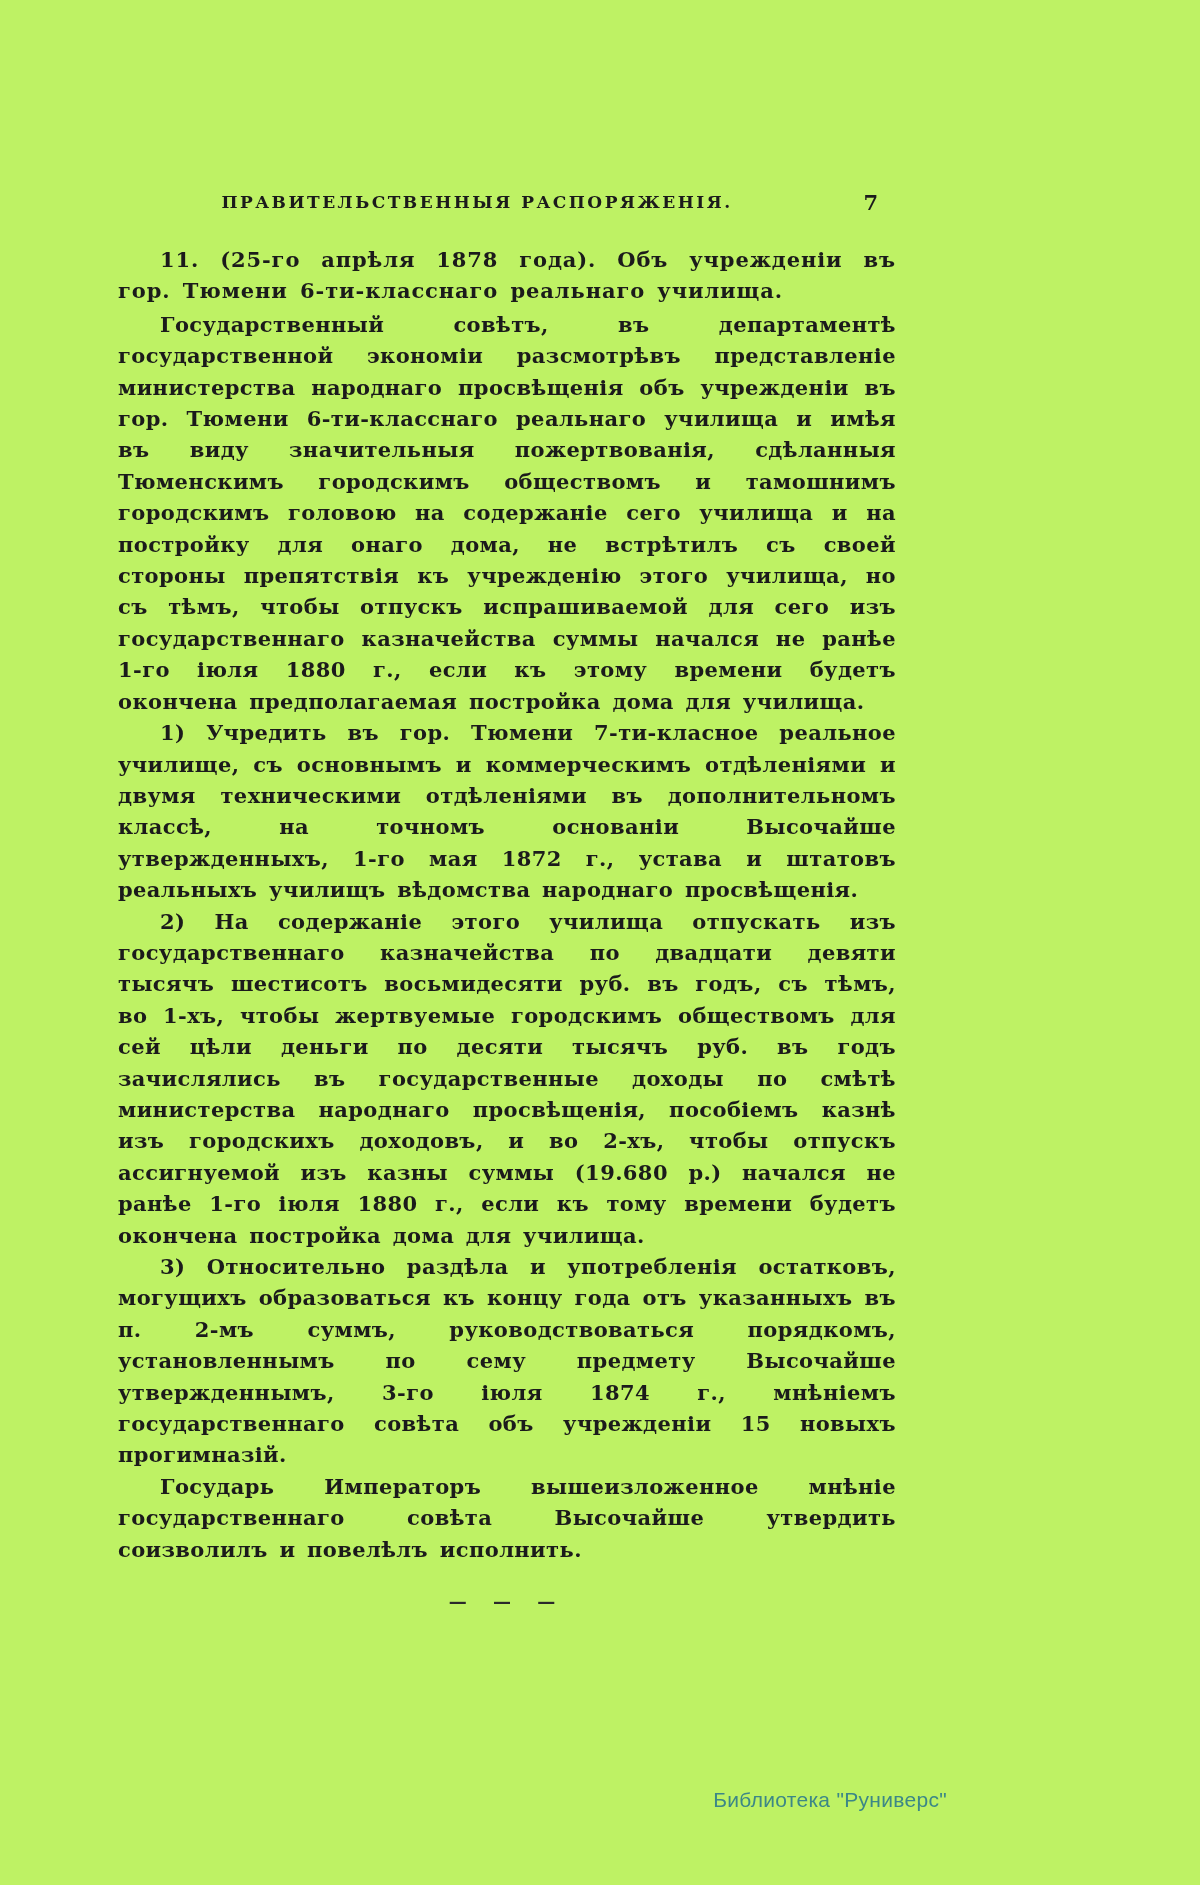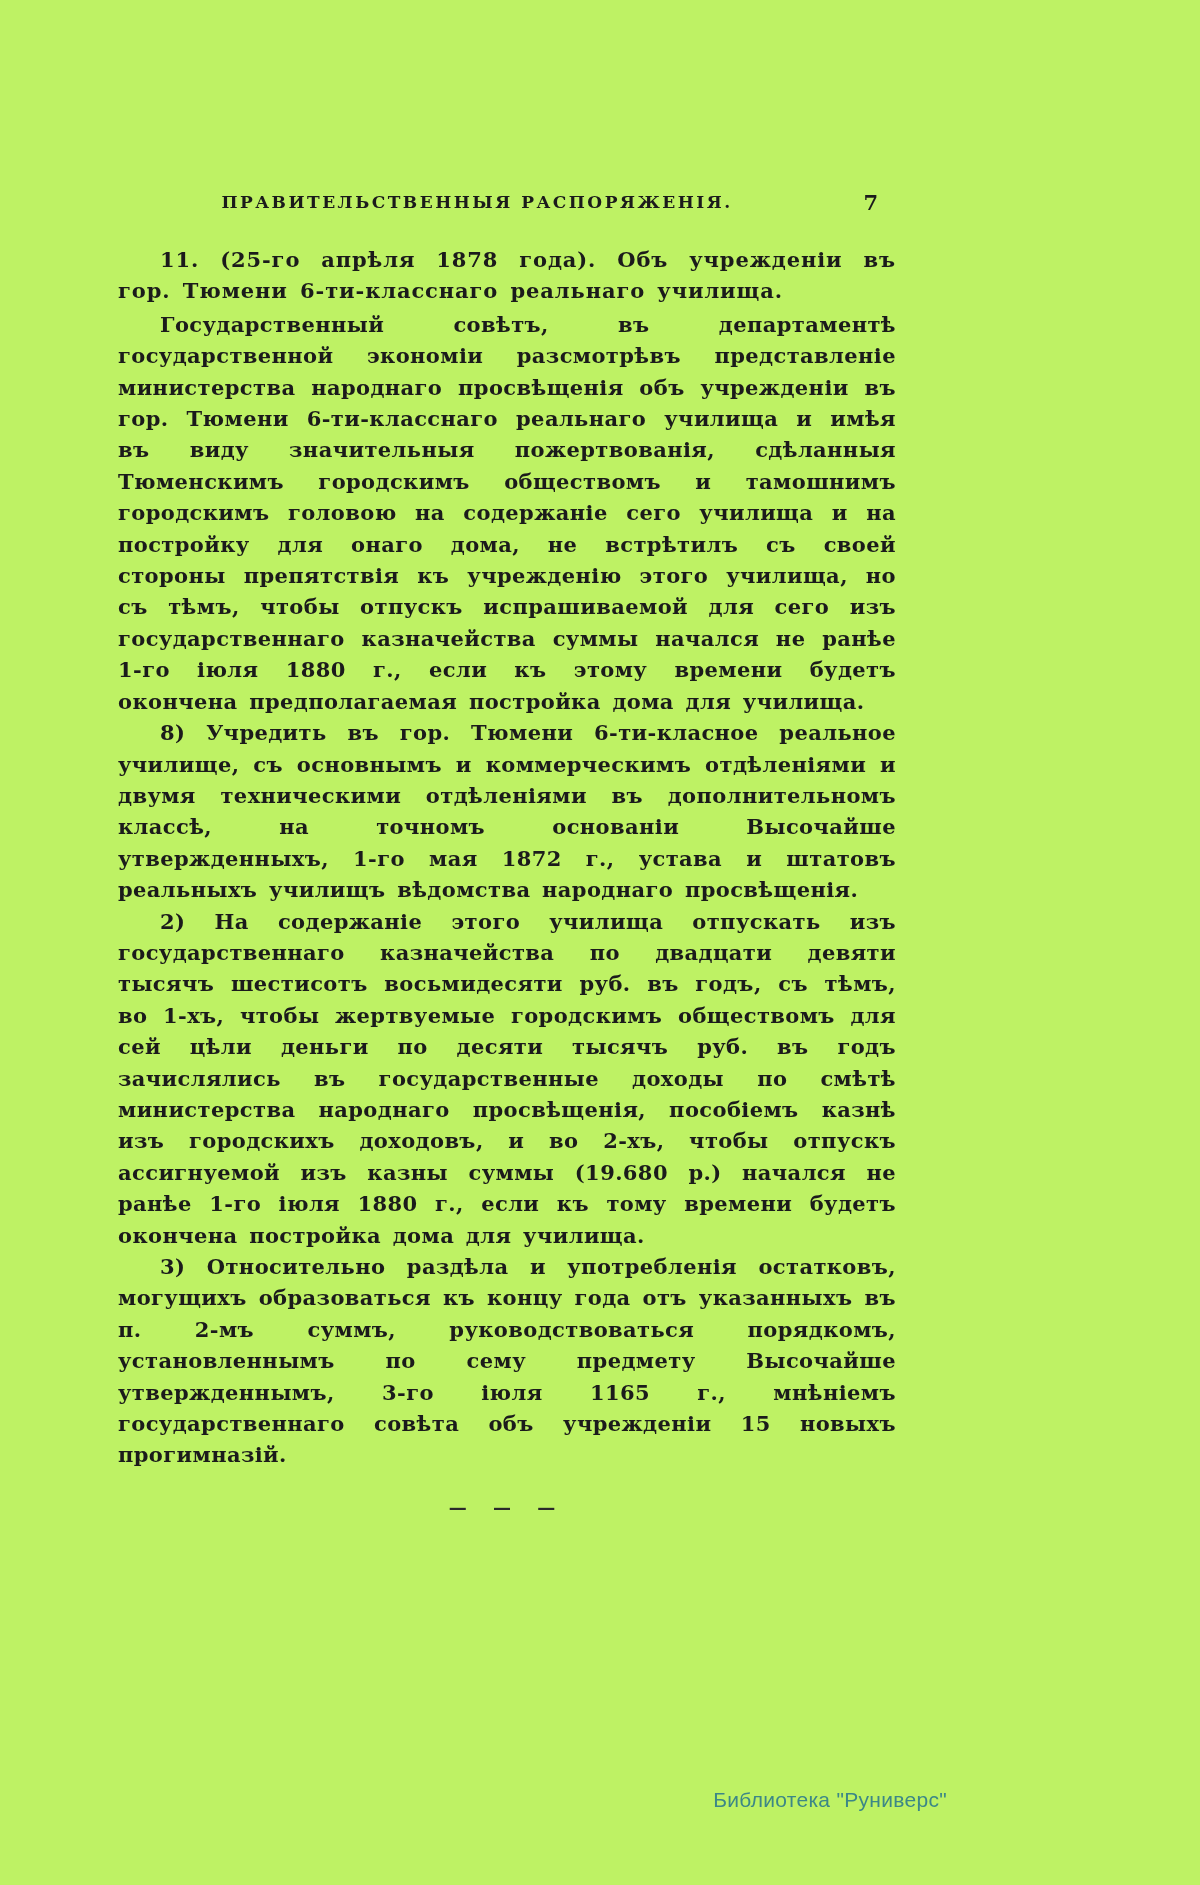--- a/index.html
+++ b/index.html
@@ -91,25 +91,26 @@
     <span class="head-title">ПРАВИТЕЛЬСТВЕННЫЯ РАСПОРЯЖЕНІЯ.</span>
     <span class="page-num">7</span>
   </header>
 
   <main class="content">
     <p class="article-title">11. (25-го апрѣля 1878 года). Объ учрежденіи въ гор. Тюмени 6-ти-класснаго реальнаго училища.</p>
 
     <p class="para">Государственный совѣтъ, въ департаментѣ государственной экономіи разсмотрѣвъ представленіе министерства народнаго просвѣщенія объ учрежденіи въ гор. Тюмени 6-ти-класснаго реальнаго училища и имѣя въ виду значительныя пожертвованія, сдѣланныя Тюменскимъ городскимъ обществомъ и тамошнимъ городскимъ головою на содержаніе сего училища и на постройку для онаго дома, не встрѣтилъ съ своей стороны препятствія къ учрежденію этого училища, но съ тѣмъ, чтобы отпускъ испрашиваемой для сего изъ государственнаго казначейства суммы начался не ранѣе 1-го іюля 1880 г., если къ этому времени будетъ окончена предполагаемая постройка дома для училища.</p>
 
 
-    <p class="para">8) Учредить въ гор. Тюмени 6-ти-класное реальное училище, съ основнымъ и коммерческимъ отдѣленіями и двумя техническими отдѣленіями въ дополнительномъ классѣ, на точномъ основаніи Высочайше утвержденныхъ, 1-го мая 1872 г., устава и штатовъ реальныхъ училищъ вѣдомства народнаго просвѣщенія.</p>
+    <p class="para">1) Учредить въ гор. Тюмени 7-ти-класное реальное училище, съ основнымъ и коммерческимъ отдѣленіями и двумя техническими отдѣленіями въ дополнительномъ классѣ, на точномъ основаніи Высочайше утвержденныхъ, 1-го мая 1872 г., устава и штатовъ реальныхъ училищъ вѣдомства народнаго просвѣщенія.</p>
 
     <p class="para">2) На содержаніе этого училища отпускать изъ государственнаго казначейства по двадцати девяти тысячъ шестисотъ восьмидесяти руб. въ годъ, съ тѣмъ, во 1-хъ, чтобы жертвуемые городскимъ обществомъ для сей цѣли деньги по десяти тысячъ руб. въ годъ зачислялись въ государственные доходы по смѣтѣ министерства народнаго просвѣщенія, пособіемъ казнѣ изъ городскихъ доходовъ, и во 2-хъ, чтобы отпускъ ассигнуемой изъ казны суммы (19.680 р.) начался не ранѣе 1-го іюля 1880 г., если къ тому времени будетъ окончена постройка дома для училища.</p>
 
-    <p class="para">3) Относительно раздѣла и употребленія остатковъ, могущихъ образоваться къ концу года отъ указанныхъ въ п. 2-мъ суммъ, руководствоваться порядкомъ, установленнымъ по сему предмету Высочайше утвержденнымъ, 3-го іюля 1165 г., мнѣніемъ государственнаго совѣта объ учрежденіи 15 новыхъ прогимназій.</p>
+    <p class="para">3) Относительно раздѣла и употребленія остатковъ, могущихъ образоваться къ концу года отъ указанныхъ въ п. 2-мъ суммъ, руководствоваться порядкомъ, установленнымъ по сему предмету Высочайше утвержденнымъ, 3-го іюля 1874 г., мнѣніемъ государственнаго совѣта объ учрежденіи 15 новыхъ прогимназій.</p>
 
+    <p class="para">Государь Императоръ вышеизложенное мнѣніе государственнаго совѣта Высочайше утвердить соизволилъ и повелѣлъ исполнить.</p>
 
     <div class="divider">— — —</div>
   </main>
 
   <footer class="watermark">Библиотека "Руниверс"</footer>
 
 </div>
 
 </body></html>

